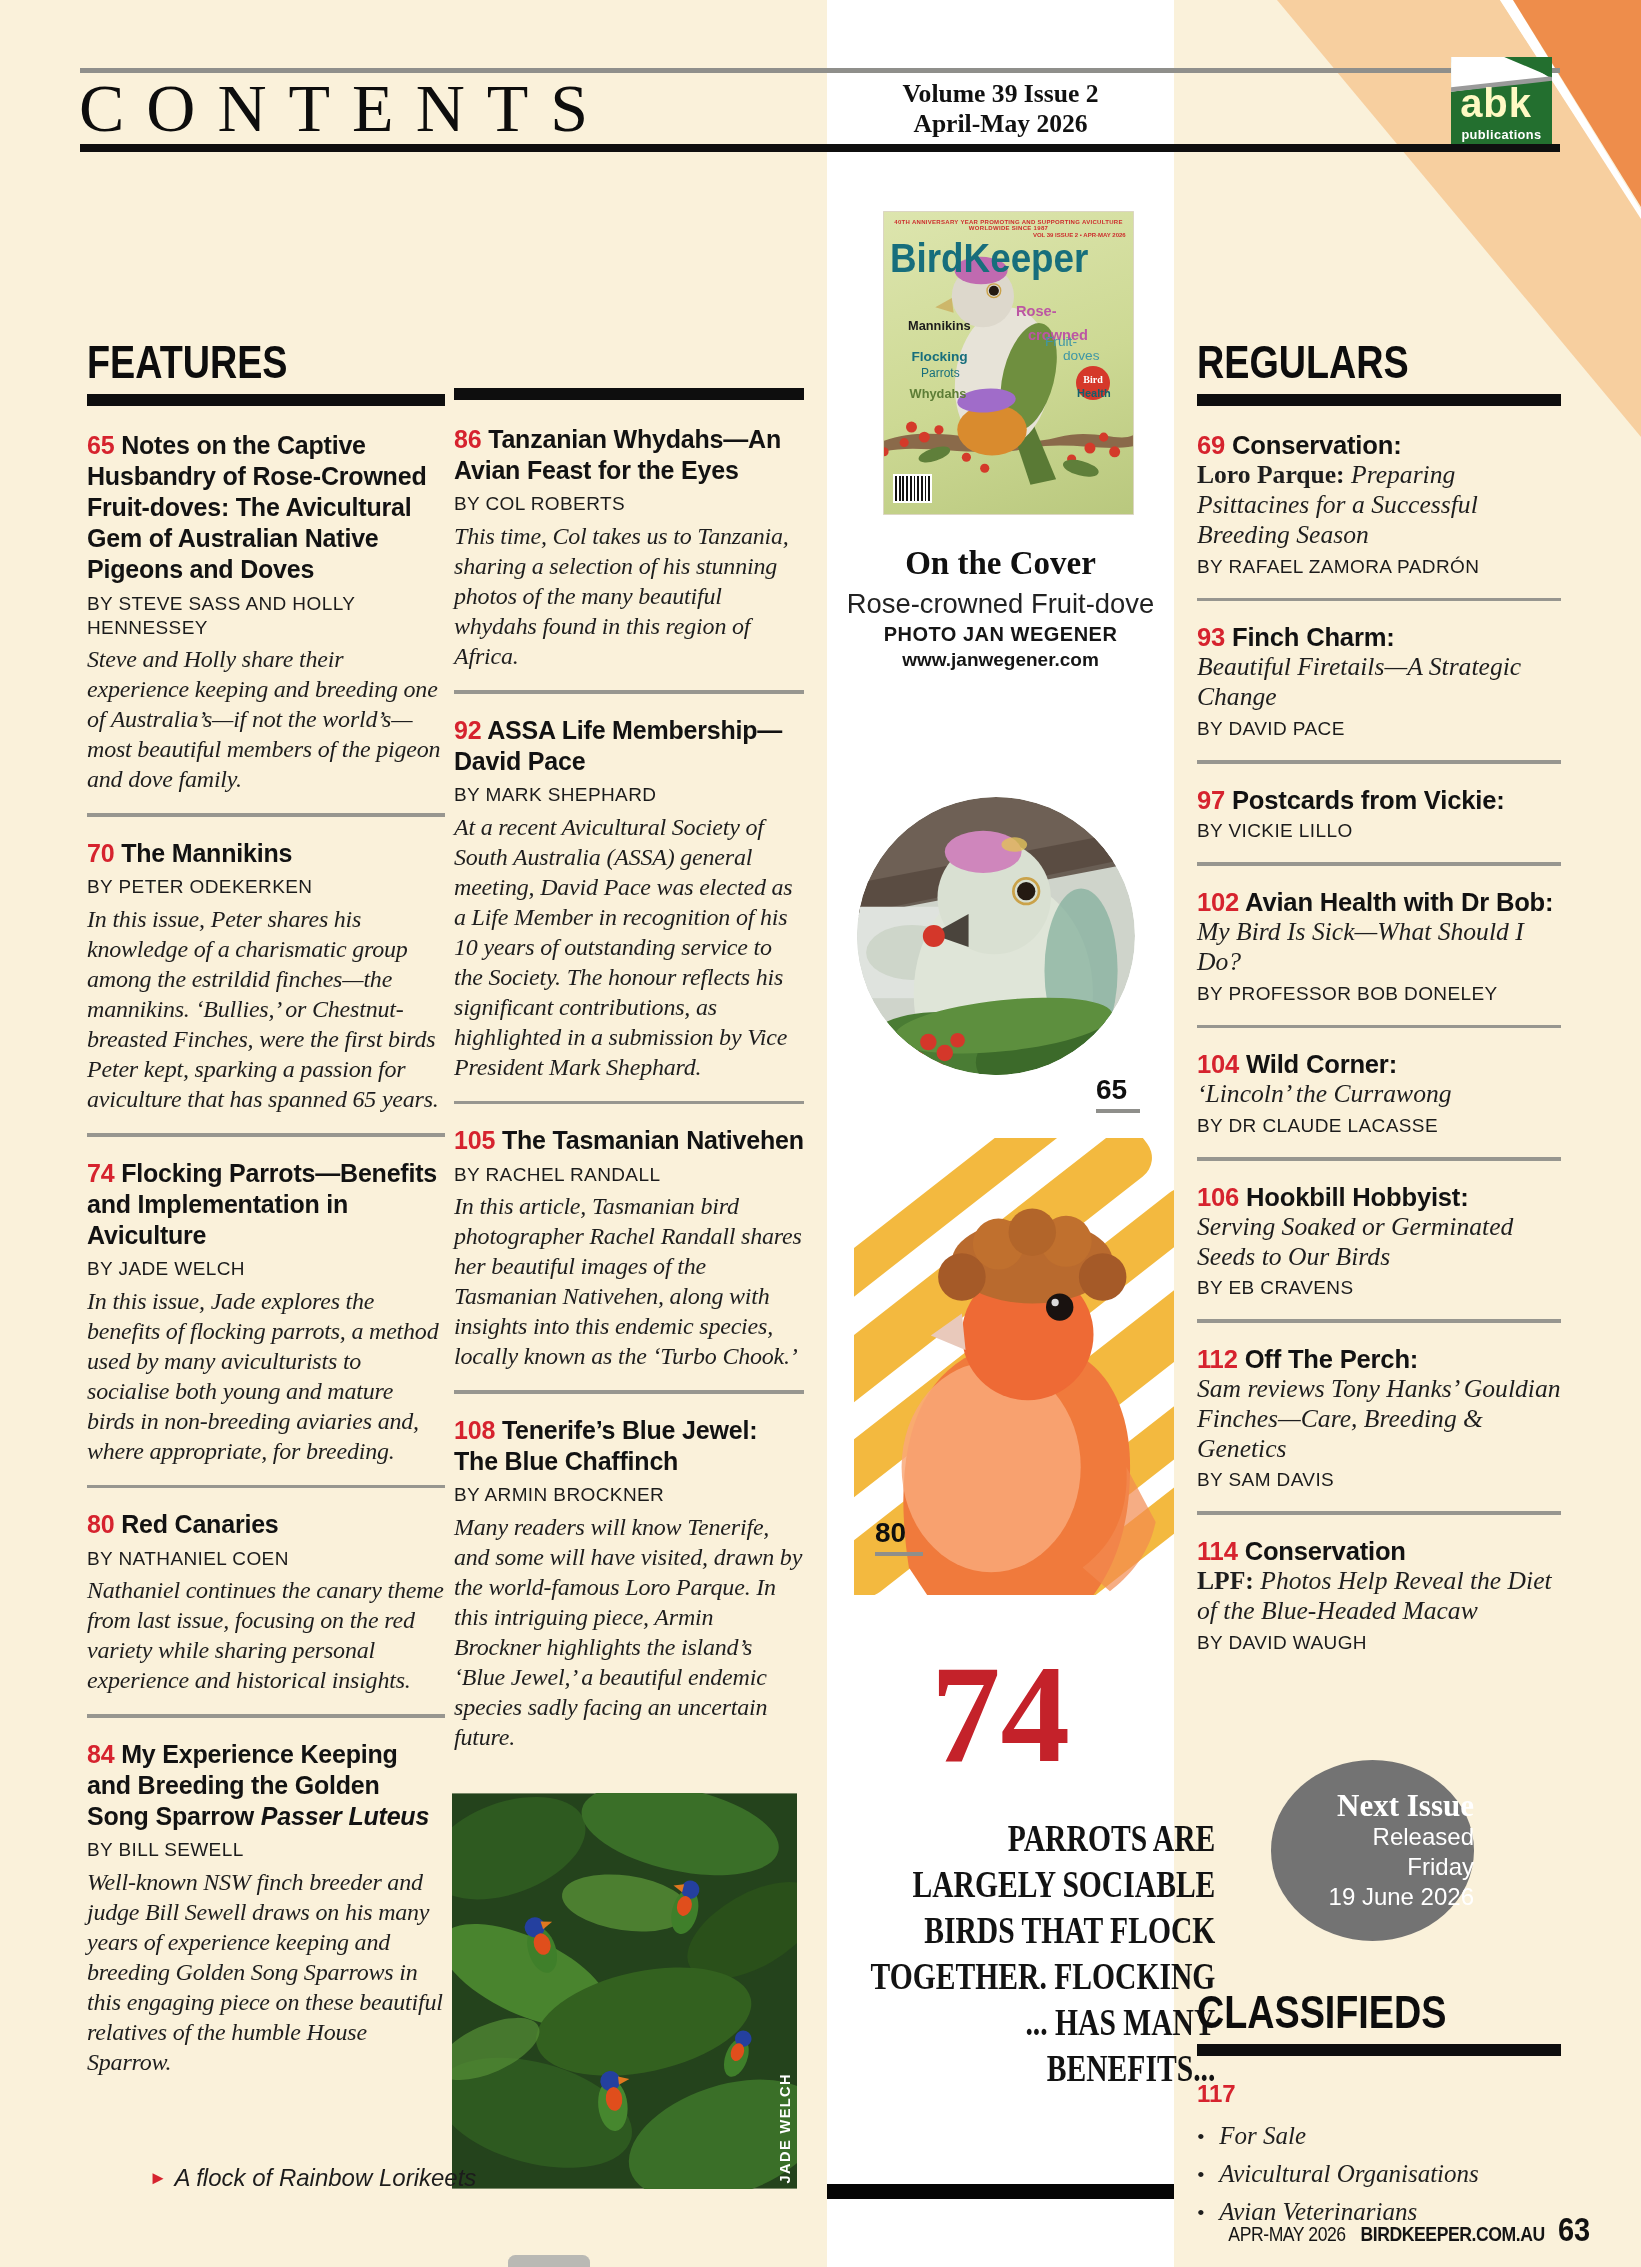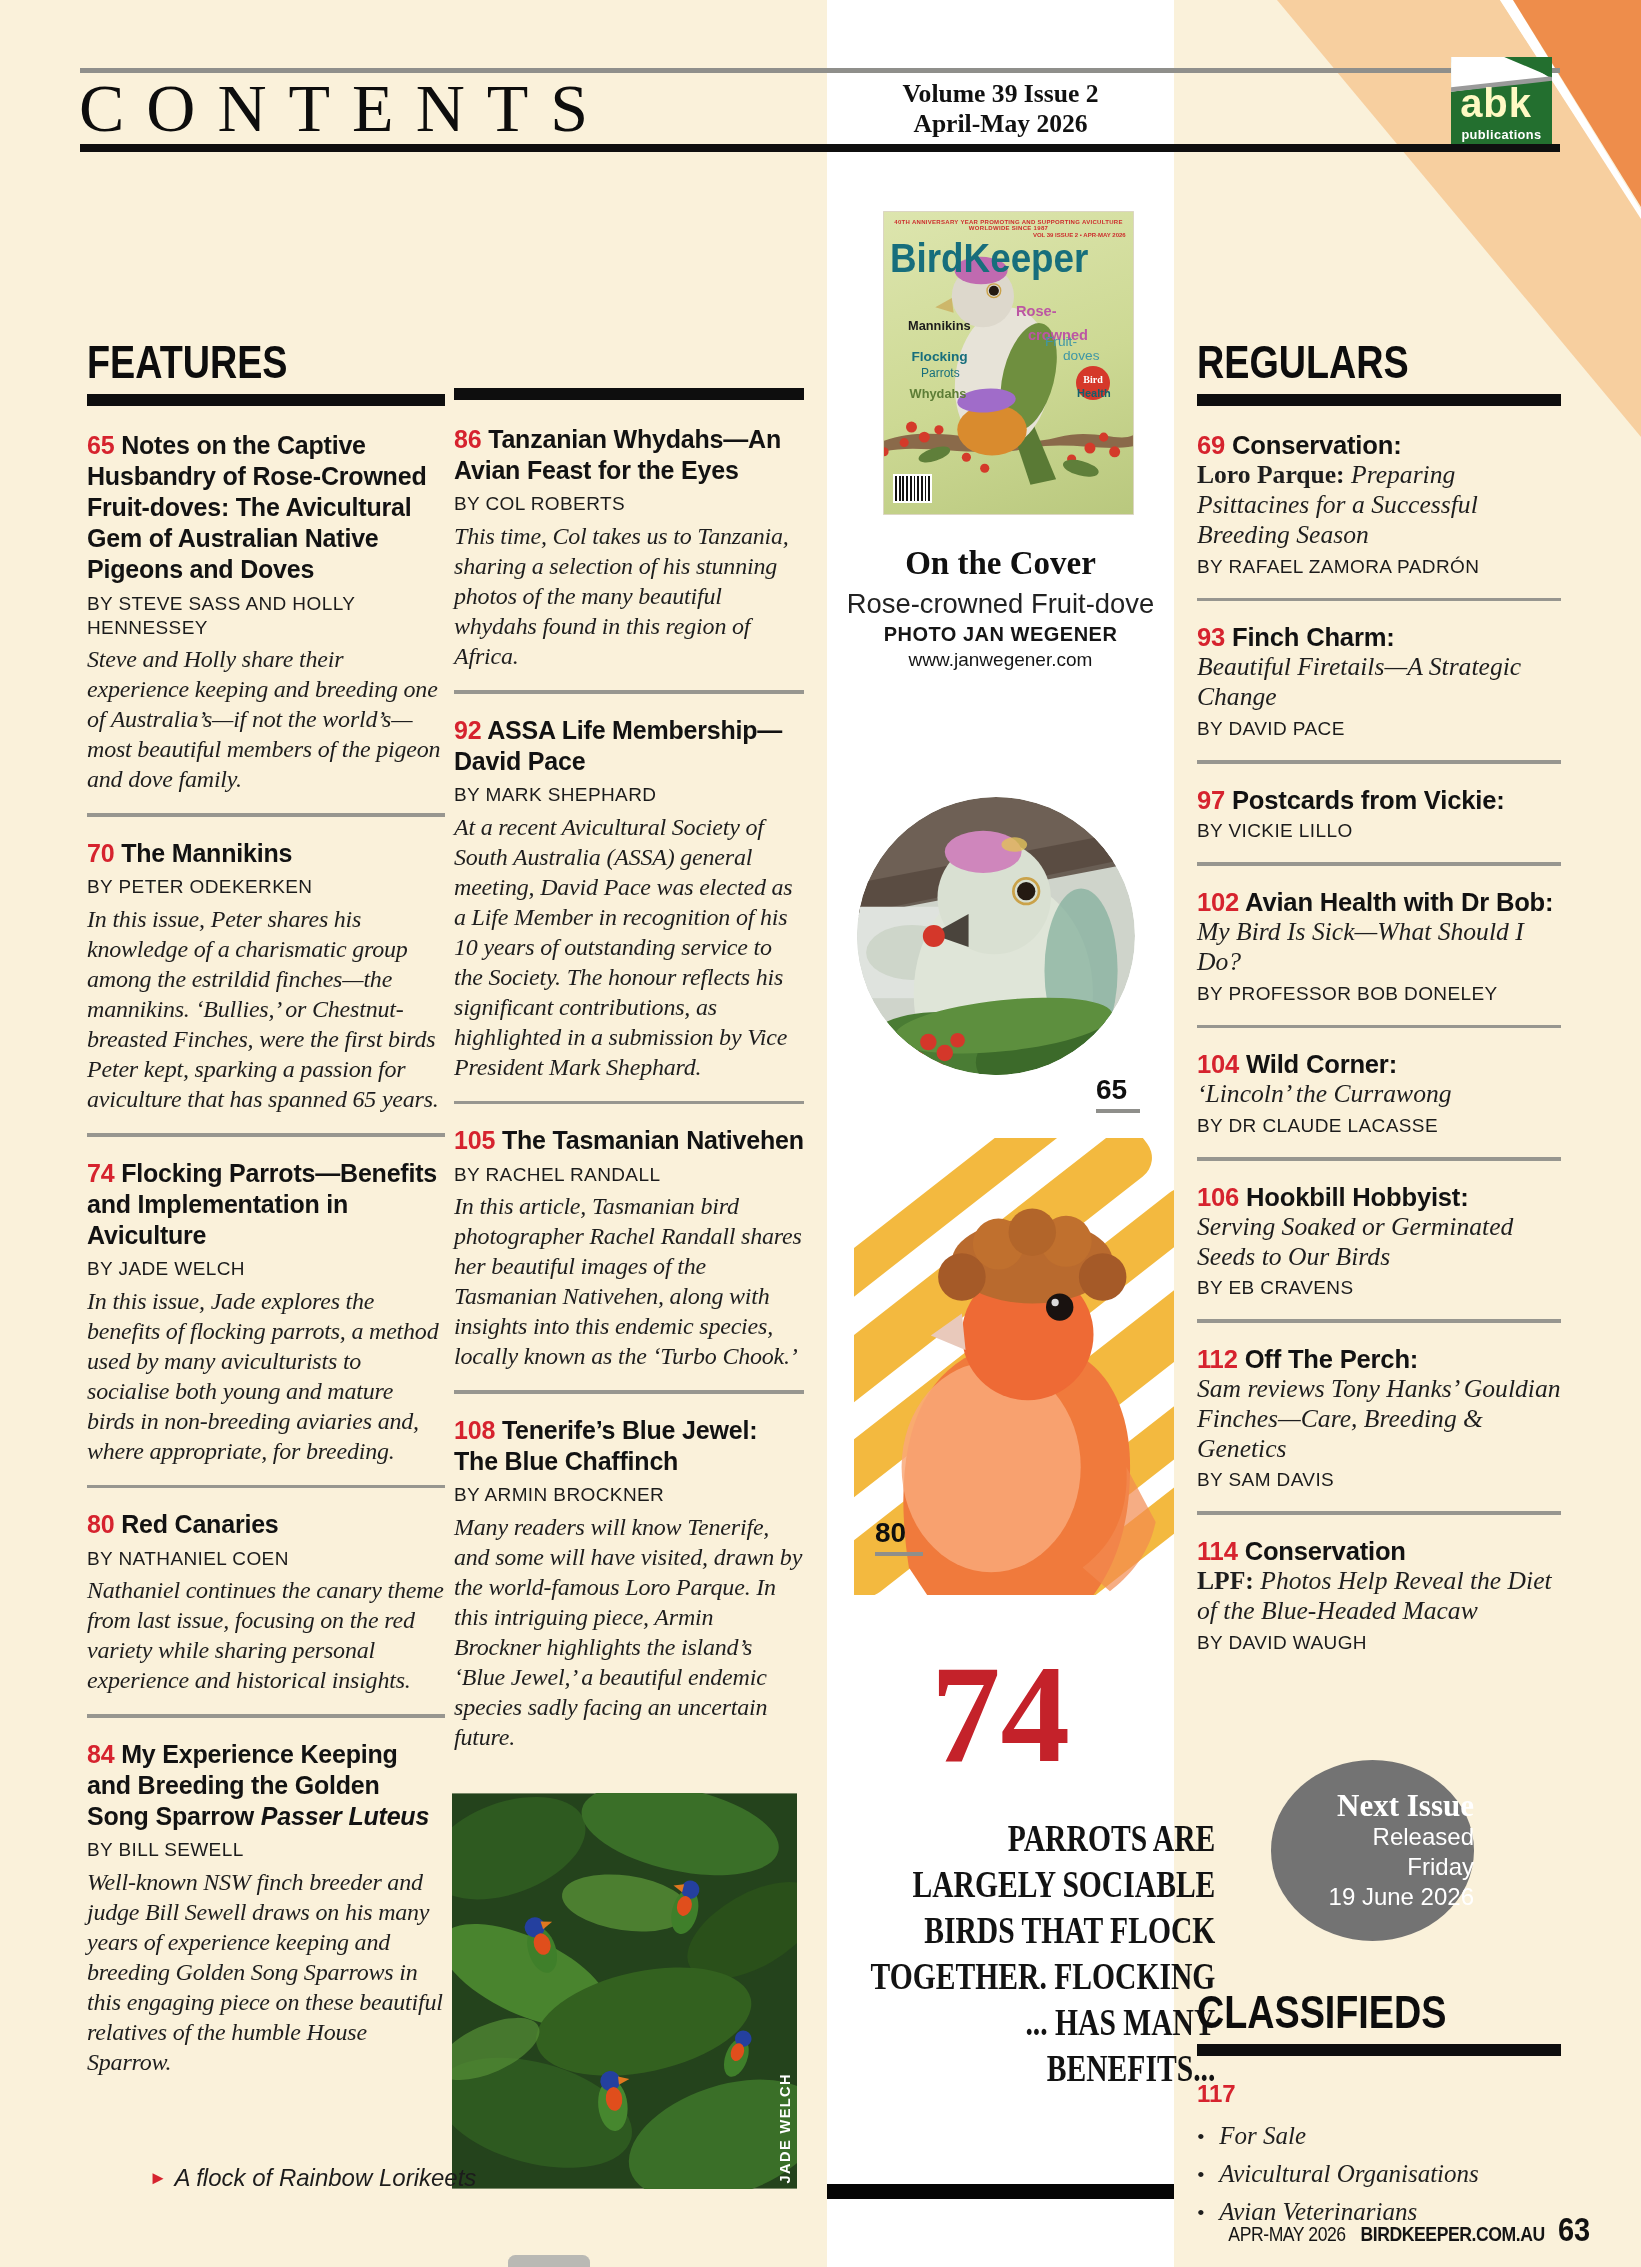--- a/index.html
+++ b/index.html
@@ -72,21 +72,21 @@
              background:#d5382a;color:#fff;text-align:center;font-family:"Liberation Serif",serif;
              font-weight:700;font-size:10px;line-height:27.4px;}
   .bh-health{position:absolute;left:193px;top:175px;font-size:11px;font-weight:700;color:#13606d;}
   .barcode{position:absolute;left:9.1px;bottom:11px;width:35px;height:25px;background:
      repeating-linear-gradient(90deg,#111 0 1.8px,#fff 1.8px 3.7px);border:2.7px solid #fff;}
 
   .oncover{left:827px;top:545px;width:347px;text-align:center;}
   .oncover .h{font-family:"Liberation Serif",serif;font-weight:700;font-size:33px;line-height:37px;color:#101010;}
   .oncover .s{margin-top:5.5px;font-size:27.4px;line-height:31px;color:#222;}
   .oncover .p{margin-top:4.6px;font-size:20px;font-weight:700;letter-spacing:0.5px;color:#151515;}
-  .oncover .w{margin-top:2.7px;font-size:19px;font-weight:400;color:#151515;}
+  .oncover .w{margin-top:2.7px;font-size:19px;font-weight:700;color:#151515;}
 
   .circle-img{left:857px;top:797px;width:278px;height:278px;border-radius:50%;overflow:hidden;}
   .img-label{font-weight:700;font-size:28px;color:#0f0f0f;line-height:28px;}
   .img-label::after{content:"";display:block;height:4.6px;background:#8f8f8b;margin-top:4.6px;}
   .lbl65{left:1096px;top:1076px;width:44px;}
   .lbl80{left:875px;top:1519px;width:48px;}
   .canary{left:854px;top:1138px;width:320px;height:457px;}
 
   .bignum{left:827px;top:1645px;width:347px;text-align:center;font-family:"Liberation Serif",serif;
           font-weight:700;font-size:139px;line-height:139px;color:#c4222a;}

